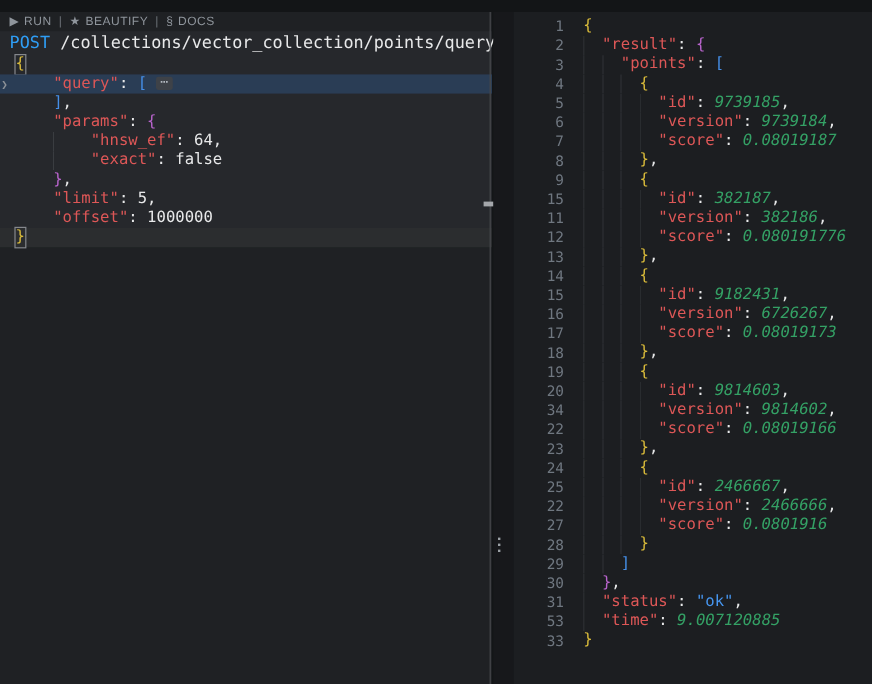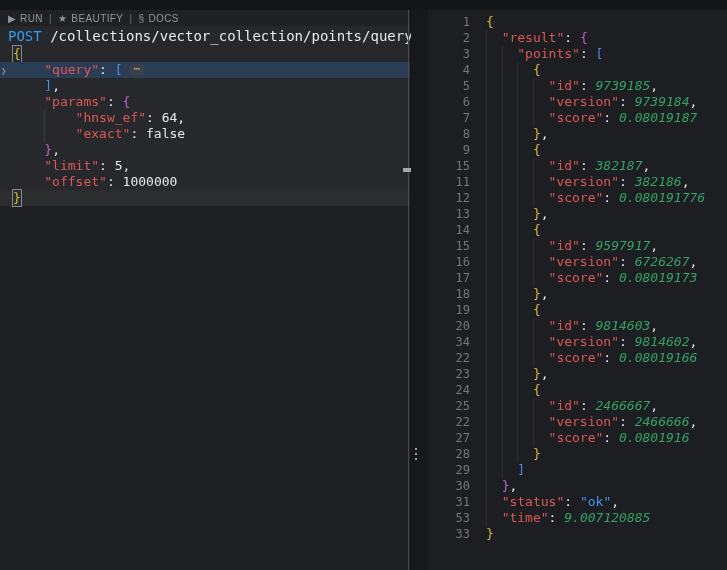--- a/index.html
+++ b/index.html
@@ -100,21 +100,21 @@
         <div class="rrow"><span class="ln">5</span><span class="rcode"><span class="ind-r guided"></span><span class="ind-r guided"></span><span class="ind-r guided"></span><span class="ind-r guided"></span><span class="k">"id"</span><span class="p">: </span><span class="g">9739185</span><span class="p">,</span></span></div>
         <div class="rrow"><span class="ln">6</span><span class="rcode"><span class="ind-r guided"></span><span class="ind-r guided"></span><span class="ind-r guided"></span><span class="ind-r guided"></span><span class="k">"version"</span><span class="p">: </span><span class="g">9739184</span><span class="p">,</span></span></div>
         <div class="rrow"><span class="ln">7</span><span class="rcode"><span class="ind-r guided"></span><span class="ind-r guided"></span><span class="ind-r guided"></span><span class="ind-r guided"></span><span class="k">"score"</span><span class="p">: </span><span class="g">0.08019187</span></span></div>
         <div class="rrow"><span class="ln">8</span><span class="rcode"><span class="ind-r guided"></span><span class="ind-r guided"></span><span class="ind-r guided"></span><span class="y">}</span><span class="p">,</span></span></div>
         <div class="rrow"><span class="ln">9</span><span class="rcode"><span class="ind-r guided"></span><span class="ind-r guided"></span><span class="ind-r guided"></span><span class="y">{</span></span></div>
         <div class="rrow"><span class="ln">15</span><span class="rcode"><span class="ind-r guided"></span><span class="ind-r guided"></span><span class="ind-r guided"></span><span class="ind-r guided"></span><span class="k">"id"</span><span class="p">: </span><span class="g">382187</span><span class="p">,</span></span></div>
         <div class="rrow"><span class="ln">11</span><span class="rcode"><span class="ind-r guided"></span><span class="ind-r guided"></span><span class="ind-r guided"></span><span class="ind-r guided"></span><span class="k">"version"</span><span class="p">: </span><span class="g">382186</span><span class="p">,</span></span></div>
         <div class="rrow"><span class="ln">12</span><span class="rcode"><span class="ind-r guided"></span><span class="ind-r guided"></span><span class="ind-r guided"></span><span class="ind-r guided"></span><span class="k">"score"</span><span class="p">: </span><span class="g">0.080191776</span></span></div>
         <div class="rrow"><span class="ln">13</span><span class="rcode"><span class="ind-r guided"></span><span class="ind-r guided"></span><span class="ind-r guided"></span><span class="y">}</span><span class="p">,</span></span></div>
         <div class="rrow"><span class="ln">14</span><span class="rcode"><span class="ind-r guided"></span><span class="ind-r guided"></span><span class="ind-r guided"></span><span class="y">{</span></span></div>
-        <div class="rrow"><span class="ln">15</span><span class="rcode"><span class="ind-r guided"></span><span class="ind-r guided"></span><span class="ind-r guided"></span><span class="ind-r guided"></span><span class="k">"id"</span><span class="p">: </span><span class="g">9597917</span><span class="p">,</span></span></div>
+        <div class="rrow"><span class="ln">15</span><span class="rcode"><span class="ind-r guided"></span><span class="ind-r guided"></span><span class="ind-r guided"></span><span class="ind-r guided"></span><span class="k">"id"</span><span class="p">: </span><span class="g">9182431</span><span class="p">,</span></span></div>
         <div class="rrow"><span class="ln">16</span><span class="rcode"><span class="ind-r guided"></span><span class="ind-r guided"></span><span class="ind-r guided"></span><span class="ind-r guided"></span><span class="k">"version"</span><span class="p">: </span><span class="g">6726267</span><span class="p">,</span></span></div>
         <div class="rrow"><span class="ln">17</span><span class="rcode"><span class="ind-r guided"></span><span class="ind-r guided"></span><span class="ind-r guided"></span><span class="ind-r guided"></span><span class="k">"score"</span><span class="p">: </span><span class="g">0.08019173</span></span></div>
         <div class="rrow"><span class="ln">18</span><span class="rcode"><span class="ind-r guided"></span><span class="ind-r guided"></span><span class="ind-r guided"></span><span class="y">}</span><span class="p">,</span></span></div>
         <div class="rrow"><span class="ln">19</span><span class="rcode"><span class="ind-r guided"></span><span class="ind-r guided"></span><span class="ind-r guided"></span><span class="y">{</span></span></div>
         <div class="rrow"><span class="ln">20</span><span class="rcode"><span class="ind-r guided"></span><span class="ind-r guided"></span><span class="ind-r guided"></span><span class="ind-r guided"></span><span class="k">"id"</span><span class="p">: </span><span class="g">9814603</span><span class="p">,</span></span></div>
         <div class="rrow"><span class="ln">34</span><span class="rcode"><span class="ind-r guided"></span><span class="ind-r guided"></span><span class="ind-r guided"></span><span class="ind-r guided"></span><span class="k">"version"</span><span class="p">: </span><span class="g">9814602</span><span class="p">,</span></span></div>
         <div class="rrow"><span class="ln">22</span><span class="rcode"><span class="ind-r guided"></span><span class="ind-r guided"></span><span class="ind-r guided"></span><span class="ind-r guided"></span><span class="k">"score"</span><span class="p">: </span><span class="g">0.08019166</span></span></div>
         <div class="rrow"><span class="ln">23</span><span class="rcode"><span class="ind-r guided"></span><span class="ind-r guided"></span><span class="ind-r guided"></span><span class="y">}</span><span class="p">,</span></span></div>
         <div class="rrow"><span class="ln">24</span><span class="rcode"><span class="ind-r guided"></span><span class="ind-r guided"></span><span class="ind-r guided"></span><span class="y">{</span></span></div>
         <div class="rrow"><span class="ln">25</span><span class="rcode"><span class="ind-r guided"></span><span class="ind-r guided"></span><span class="ind-r guided"></span><span class="ind-r guided"></span><span class="k">"id"</span><span class="p">: </span><span class="g">2466667</span><span class="p">,</span></span></div>

